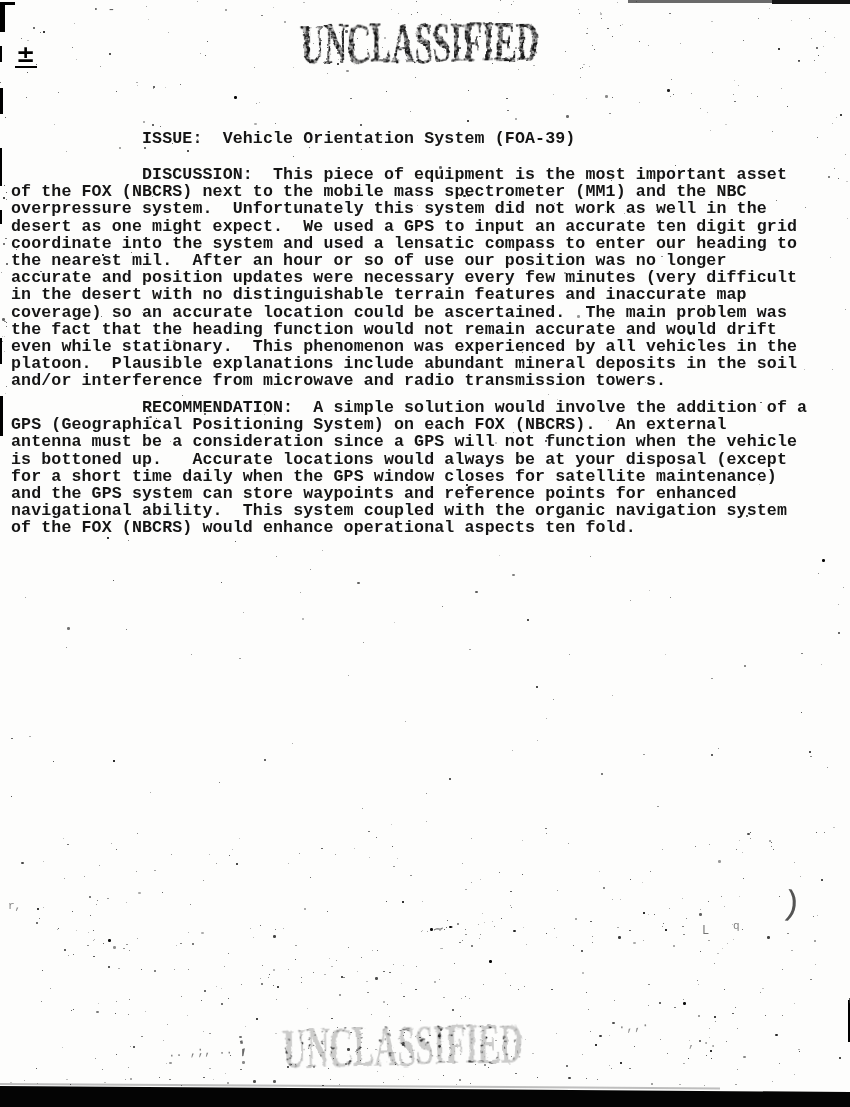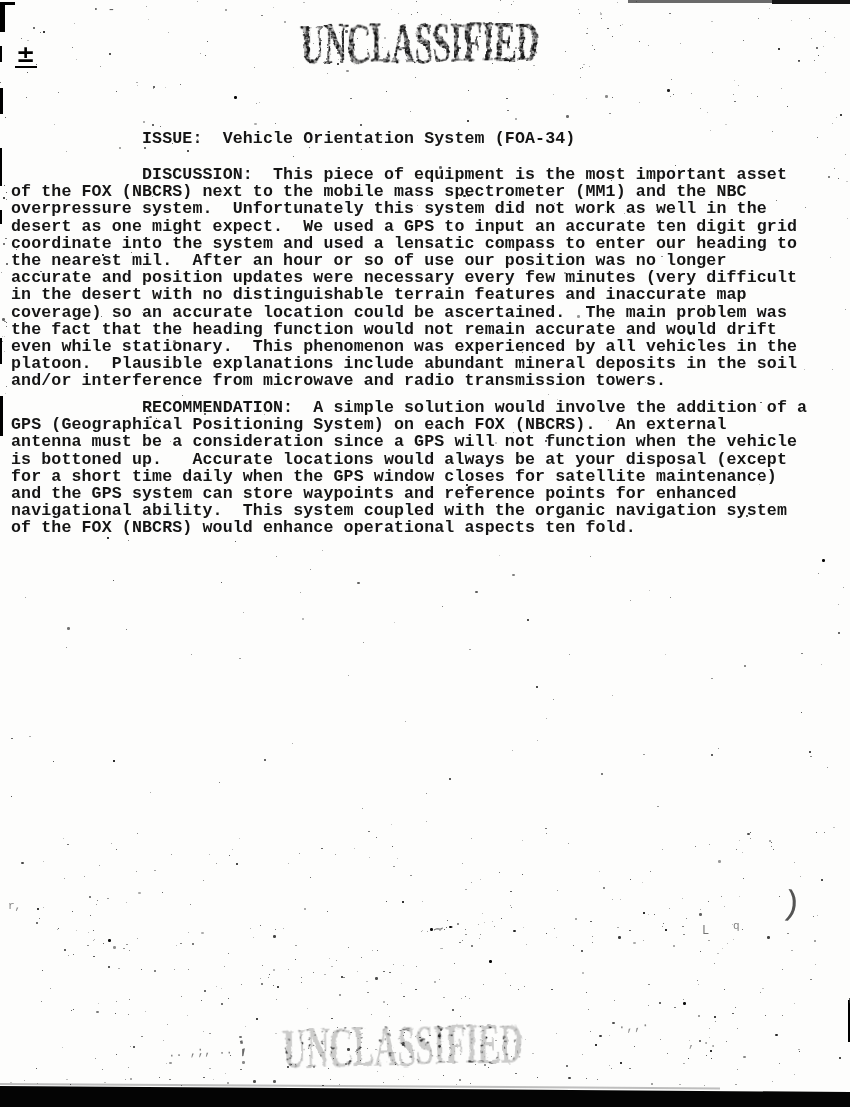--- a/index.html
+++ b/index.html
@@ -73,21 +73,21 @@
 
 <div class="page">
 
   <svg class="stamp stamp-top" width="262" height="72" viewBox="0 0 262 72">
     <text x="131" y="52" text-anchor="middle" font-family="Liberation Serif, serif" font-size="56" font-weight="bold" fill="#1a1a1a" opacity="0.32" textLength="238" lengthAdjust="spacingAndGlyphs" filter="url(#grungeD)">UNCLASSIFIED</text>
     <text x="131" y="52" text-anchor="middle" font-family="Liberation Serif, serif" font-size="56" font-weight="bold" fill="#151515" textLength="238" lengthAdjust="spacingAndGlyphs" filter="url(#grunge1)">UNCLASSIFIED</text>
   </svg>
 
   <span class="plusminus">±</span>
 
-  <div class="tw" id="issue">             ISSUE:  Vehicle Orientation System (FOA-34)</div>
+  <div class="tw" id="issue">             ISSUE:  Vehicle Orientation System (FOA-39)</div>
   <div class="tw" id="discussion">             DISCUSSION:  This piece of equipment is the most important asset
 of the FOX (NBCRS) next to the mobile mass spectrometer (MM1) and the NBC
 overpressure system.  Unfortunately this system did not work as well in the
 desert as one might expect.  We used a GPS to input an accurate ten digit grid
 coordinate into the system and used a lensatic compass to enter our heading to
 the nearest mil.  After an hour or so of use our position was no longer
 accurate and position updates were necessary every few minutes (very difficult
 in the desert with no distinguishable terrain features and inaccurate map
 coverage) so an accurate location could be ascertained.  The main problem was
 the fact that the heading function would not remain accurate and would drift

